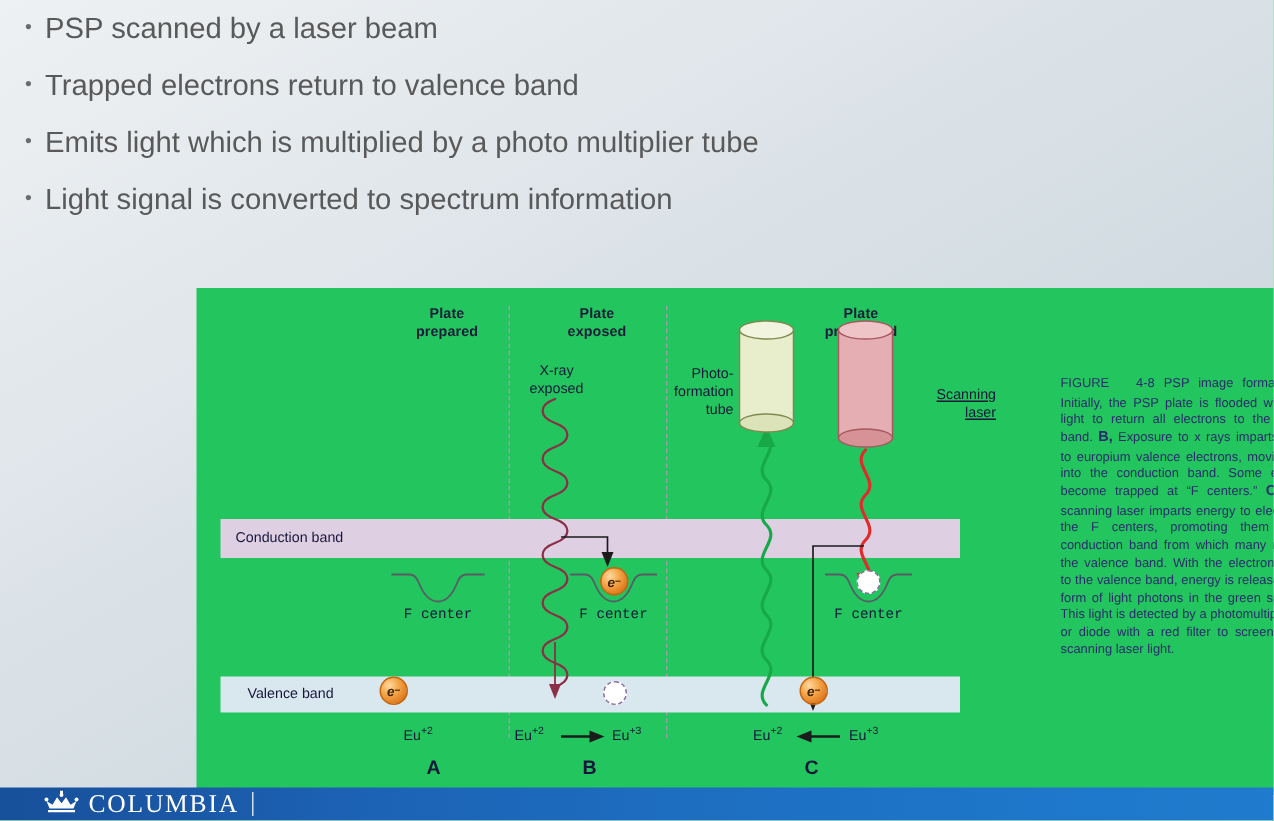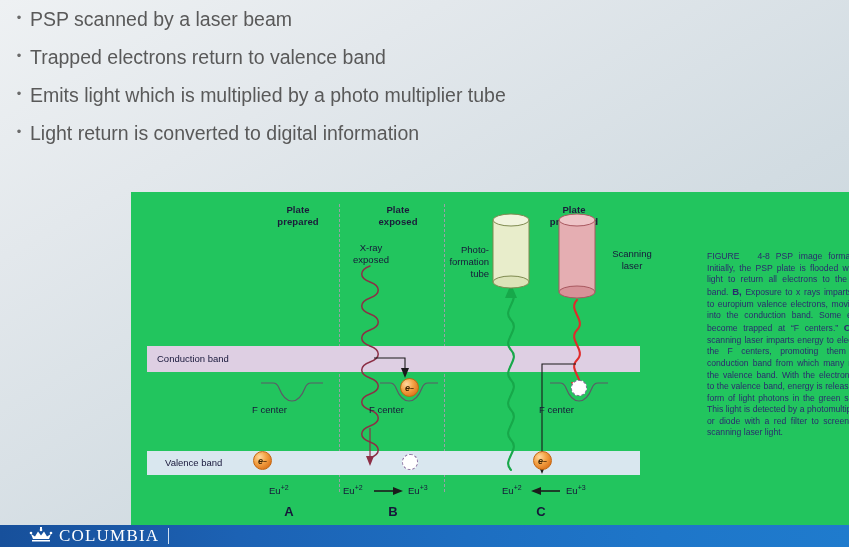--- a/index.html
+++ b/index.html
@@ -62,21 +62,21 @@
     display:flex;align-items:center;justify-content:center;
     box-sizing:border-box;
   }
   .electron sup{font-size:7px;font-style:normal;}
   .e-hole{
     position:absolute;width:16px;height:16px;border-radius:50%;
     background:#ffffff;border:1.3px dashed #8c6fa0;box-sizing:border-box;
   }
 
   .fcenter-label{
-    position:absolute;font-size:9.5px;color:#17173a;
+    position:absolute;font-size:9.5px;color:#17173a;text-align:center;font-family:Liberation Mono, monospace;
   }
 
   .small-lbl{
     position:absolute;font-size:9.5px;color:#17173a;text-align:center;line-height:1.25;
   }
   .eu{
     position:absolute;font-size:9.5px;color:#17173a;white-space:nowrap;
   }
   .eu sup{font-size:7px;}
 
@@ -129,21 +129,21 @@
   <div class="bullet">
     <span class="dot">•</span>
     <span class="btxt">Trapped electrons return to valence band</span>
   </div>
   <div class="bullet">
     <span class="dot">•</span>
     <span class="btxt">Emits light which is multiplied by a photo multiplier tube</span>
   </div>
   <div class="bullet">
     <span class="dot">•</span>
-    <span class="btxt">Light return is converted to digital information</span>
+    <span class="btxt">Light signal is converted to spectrum information</span>
   </div>
 </div>
 
 <div id="figure">
   <div id="fig-inner">
 
     <div class="col-head" style="left:122px;top:12px;width:90px;">
       <span>Plate</span><br>
       <span>prepared</span>
     </div>
@@ -251,21 +251,21 @@
       <span>X-ray</span><br>
       <span>exposed</span>
     </div>
 
     <div class="small-lbl" style="left:288px;top:52px;width:70px;text-align:right;">
       <span>Photo-</span><br>
       <span>formation</span><br>
       <span>tube</span>
     </div>
 
-    <div class="small-lbl" style="left:469px;top:56px;width:64px;text-align:center;">
+    <div class="small-lbl" style="left:469px;top:66px;width:64px;text-align:right;text-decoration:underline;">
       <span>Scanning</span><br>
       <span>laser</span>
     </div>
 
     <div class="eu" style="left:138px;top:292px;">
       Eu<sup>+2</sup>
     </div>
     <div class="eu" style="left:212px;top:292px;">
       Eu<sup>+2</sup>
     </div>

